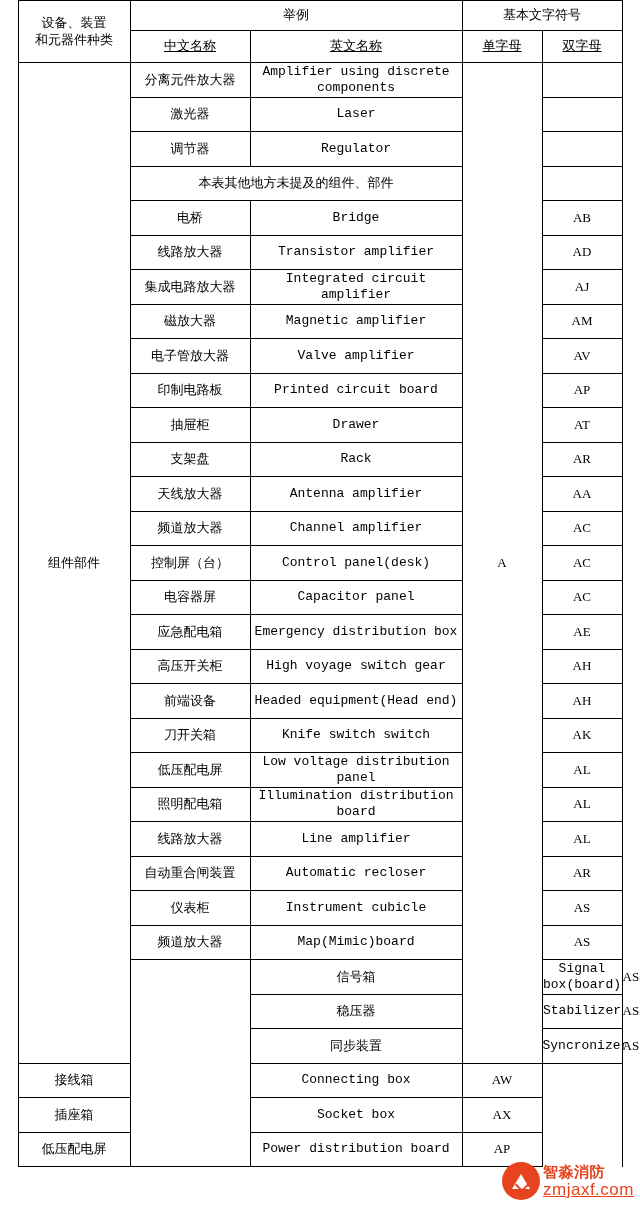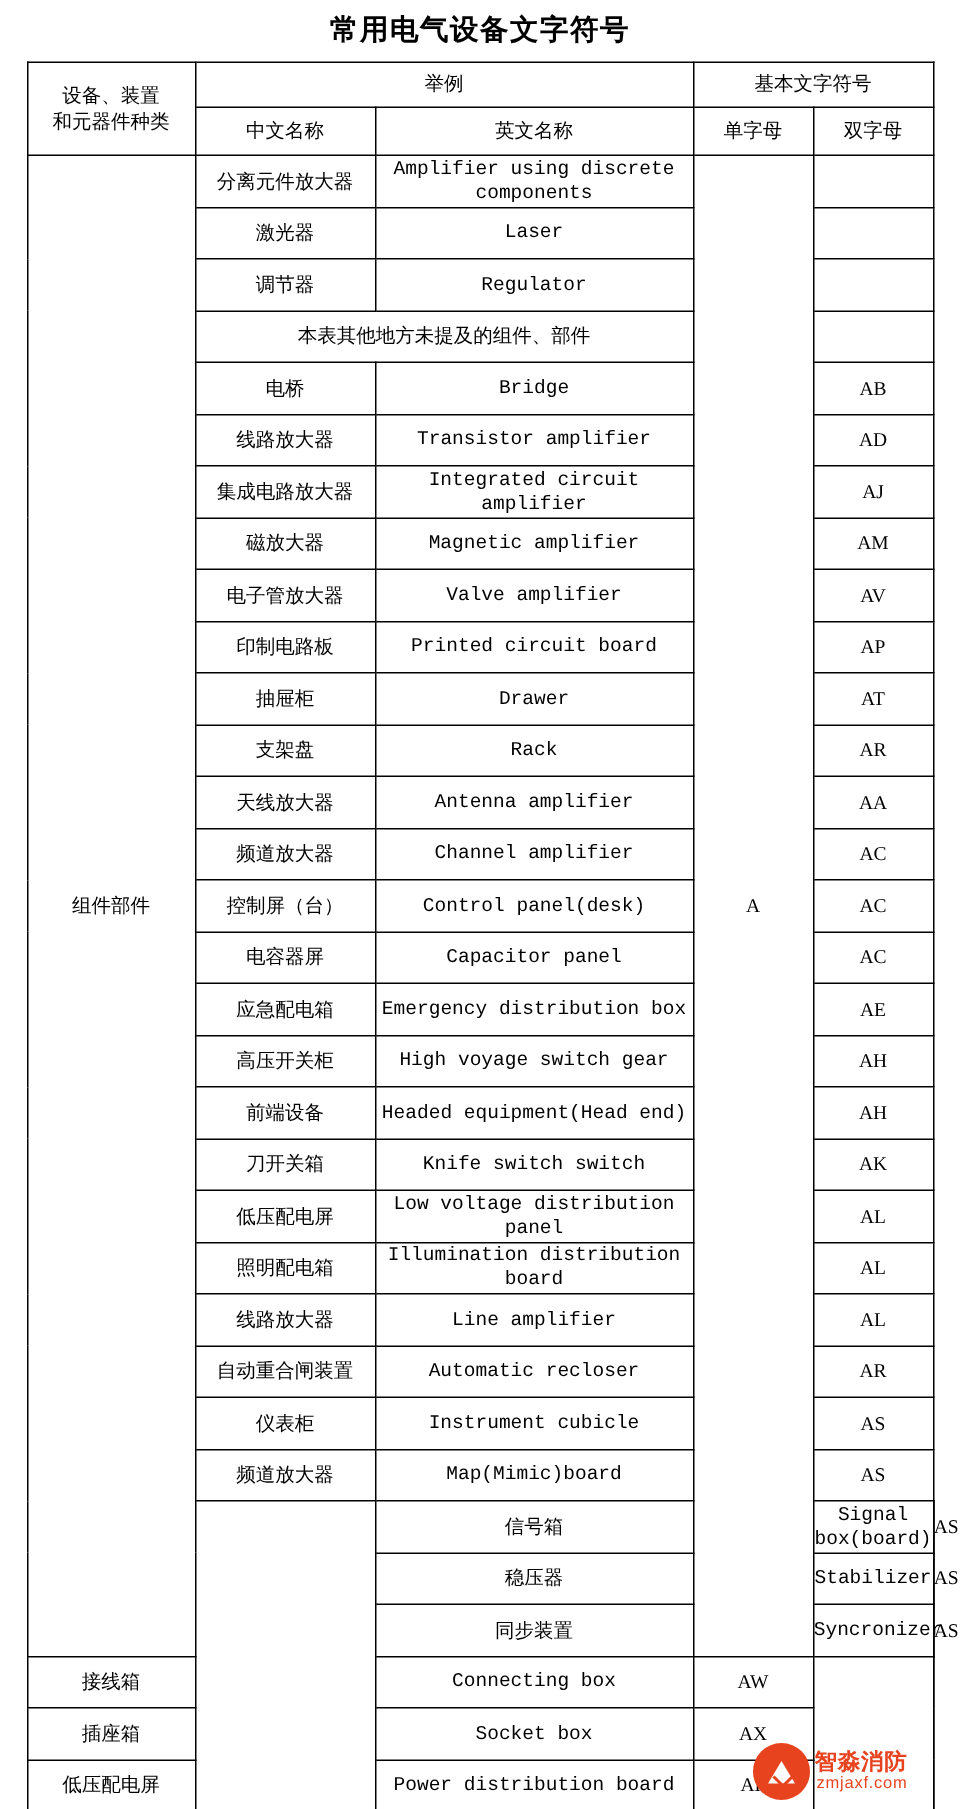--- a/index.html
+++ b/index.html
@@ -58,21 +58,21 @@
   td.sym {
     font-size: 15px;
   }
   .h-cat { width: 112px; }
   .h-cn  { width: 120px; }
   .h-en  { width: 212px; }
   .h-s1  { width: 80px; }
   .h-s2  { width: 80px; }
 
   .row-h1 td { height: 29px; }
-  .row-h2 td { height: 31px; }
+  .row-h2 td { height: 31px; text-decoration: underline; }
   .body-row td { height: 33.5px; }
 
   .catcell {
     font-size: 13.5px;
   }
   .wide-note {
     font-size: 13.5px;
   }
   .watermark {
     position: absolute;
@@ -110,40 +110,39 @@
     top: 6px;
     width: 8px;
     height: 8px;
     border-bottom: 2px solid #e8431f;
     border-left: 2px solid #e8431f;
     transform: rotate(-45deg);
   }
   .wm-text {
     margin-left: 3px;
     line-height: 1.15;
-    text-align: right;
   }
   .wm-line1 {
     font-size: 15px;
     font-weight: bold;
     color: #e8431f;
     letter-spacing: 0.5px;
   }
   .wm-line2 {
-    font-size: 11px;
+    font-size: 17px;
     color: #e8431f;
     letter-spacing: 0.5px;
+    text-decoration: underline;
   }
 </style>
 </head>
 <body>
 
 <div class="page">
 
-  <div class="doc-title">常用电气设备文字符号</div>
 
   <table class="symbols">
     <colgroup>
       <col class="h-cat">
         <col class="h-cn">
         <col class="h-en">
         <col class="h-s1">
         <col class="h-s2">
     </colgroup>
     <tbody>

